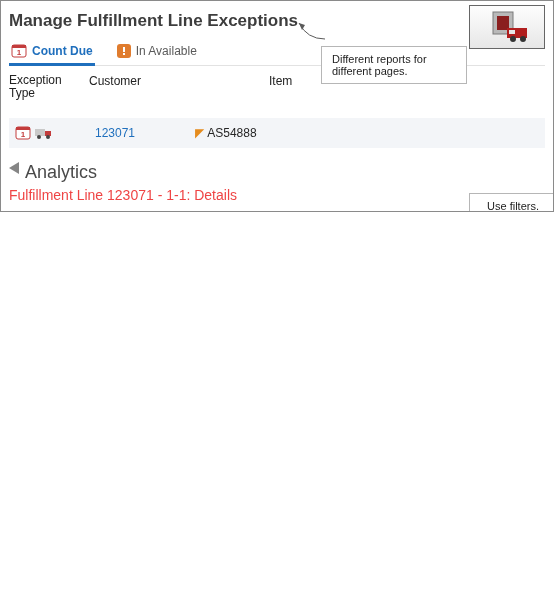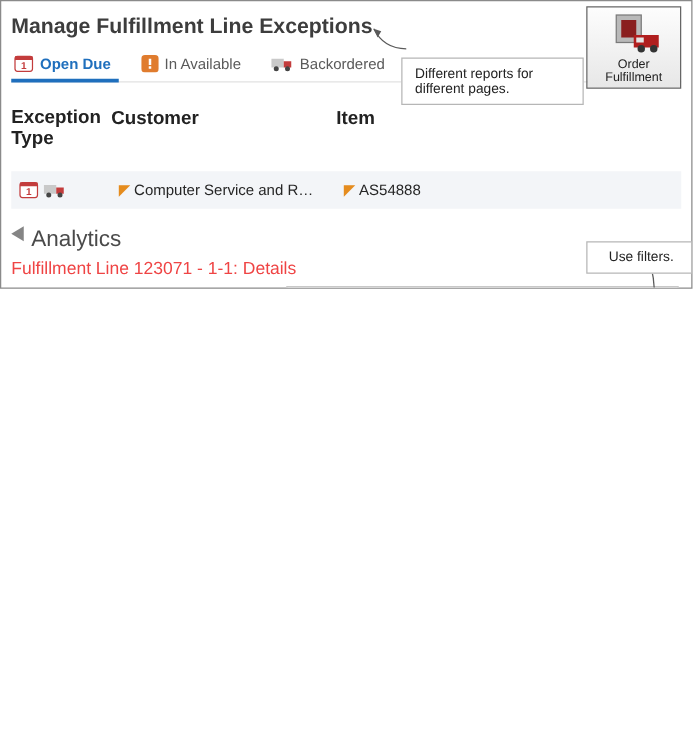--- a/index.html
+++ b/index.html
@@ -17,21 +17,21 @@
     margin:0; padding:8px; width:554px; box-sizing:border-box;
     font-family:Arial,Helvetica,sans-serif; font-size:12px; color:var(--text);
     border:1px solid #8a8a8a; position:relative; background:#fff;
   }
   .page-title{font-size:17px; color:#3d3d3d; margin:2px 18px 6px 0}
   .tabs{display:flex; gap:20px; align-items:center; position:relative; border-bottom:1px solid #e2e2e2; height:28px}
   .tab{display:flex; align-items:center; gap:5px; color:var(--muted); font-size:12px; cursor:pointer; padding:0 2px}
   .tab.active{color:var(--blue); font-weight:bold}
   .tab-underline{position:absolute; bottom:-1px; left:0; width:86px; height:3px; background:var(--blue)}
   .icon{display:inline-flex; align-items:center; justify-content:center}
-  .grid-header{display:flex; font-weight:bold; font-size:15px; margin-top:20px; color:#222}
+  .grid-header{display:flex; font-weight:normal; font-size:12px; margin-top:8px; color:#222}
   .col-type{width:80px}
   .col-order{width:100px}
   .col-cust{width:180px}
   .col-item{width:90px}
   .grid-row{display:flex; align-items:center; background:var(--lightgray); height:30px; margin-top:18px; font-size:12px}
   .grid-row .col-type{display:flex; gap:4px; padding-left:6px}
   .link{color:var(--blue); cursor:pointer}
   .flag{color:var(--orange); margin-right:3px}
   .analytics-head{display:flex; align-items:flex-start; gap:6px; margin-top:14px; font-size:18px; color:#4a4a4a}
   .collapse-arrow{width:0;height:0;border-right:10px solid #858585;border-top:6px solid transparent;border-bottom:6px solid transparent}
@@ -80,71 +80,60 @@
 
 <div class="tabs">
   <div class="tab active">
     <span class="icon">
       <svg width="16" height="16">
           <rect x="1" y="2" width="14" height="12" rx="2" fill="#fff" stroke="#c33c3c"></rect>
           <rect x="1" y="2" width="14" height="3" fill="#c33c3c"></rect>
           <text x="8" y="12" font-size="8" text-anchor="middle" fill="#c33c3c" font-weight="bold">1</text>
         </svg>
     </span>
-    <span>Open Due</span>
+    <span>Count Due</span>
   </div>
   <div class="tab">
     <span class="icon">
       <svg width="14" height="14">
           <rect x="0" y="0" width="14" height="14" rx="3" fill="#e07c2e"></rect>
           <rect x="6" y="3" width="2" height="5" fill="#fff"></rect>
           <rect x="6" y="9" width="2" height="2" fill="#fff"></rect>
         </svg>
     </span>
     <span>In Available</span>
   </div>
-  <div class="tab">
+  <div class="tab-underline"></div>
+</div>
+
+<div class="grid-header">
+  <div class="col-type" style="line-height:1.1">Exception Type</div>
+  <div class="col-cust">Customer</div>
+  <div class="col-item">Item</div>
+</div>
+
+<div class="grid-row">
+  <div class="col-type">
+    <span class="icon">
+      <svg width="16" height="16">
+          <rect x="1" y="2" width="14" height="12" rx="2" fill="#fff" stroke="#c33c3c"></rect>
+          <rect x="1" y="2" width="14" height="3" fill="#c33c3c"></rect>
+          <text x="8" y="12" font-size="8" text-anchor="middle" fill="#c33c3c" font-weight="bold">1</text>
+        </svg>
+    </span>
     <span class="icon">
       <svg width="18" height="14">
           <rect x="0" y="3" width="10" height="7" fill="#c9c9c9"></rect>
           <rect x="10" y="5" width="6" height="5" fill="#c33c3c"></rect>
           <circle cx="4" cy="11" r="2" fill="#444"></circle>
           <circle cx="13" cy="11" r="2" fill="#444"></circle>
         </svg>
     </span>
-    <span>Backordered</span>
-  </div>
-  <div class="tab-underline"></div>
-</div>
-
-<div class="grid-header">
-  <div class="col-type" style="line-height:1.1">Exception Type</div>
-  <div class="col-cust">Customer</div>
-  <div class="col-item">Item</div>
-</div>
-
-<div class="grid-row">
-  <div class="col-type">
-    <span class="icon">
-      <svg width="16" height="16">
-          <rect x="1" y="2" width="14" height="12" rx="2" fill="#fff" stroke="#c33c3c"></rect>
-          <rect x="1" y="2" width="14" height="3" fill="#c33c3c"></rect>
-          <text x="8" y="12" font-size="8" text-anchor="middle" fill="#c33c3c" font-weight="bold">1</text>
-        </svg>
-    </span>
-    <span class="icon">
-      <svg width="18" height="14">
-          <rect x="0" y="3" width="10" height="7" fill="#c9c9c9"></rect>
-          <rect x="10" y="5" width="6" height="5" fill="#c33c3c"></rect>
-          <circle cx="4" cy="11" r="2" fill="#444"></circle>
-          <circle cx="13" cy="11" r="2" fill="#444"></circle>
-        </svg>
-    </span>
-  </div>
-  <div class="col-cust"><span class="flag">◤</span><span>Computer Service and R…</span></div>
+  </div>
+  <div class="col-order link">123071</div>
   <div class="col-item"><span class="flag">◤</span><span>AS54888</span></div>
 </div>
 
 <div class="analytics-head">
   <span class="collapse-arrow"></span>
   <span>Analytics</span>
 </div>
 <div class="subhead">Fulfillment Line 123071 - 1-1: Details</div>
 
 <div class="source-panel">
@@ -287,14 +276,13 @@
 
 <div class="fulfill-btn">
   <svg width="44" height="34">
     <rect x="8" y="2" width="20" height="22" fill="#b9b9b9" stroke="#7a7a7a"></rect>
     <rect x="12" y="6" width="12" height="14" fill="#8a1f1f"></rect>
     <rect x="22" y="18" width="20" height="10" fill="#b01e1e"></rect>
     <rect x="24" y="20" width="6" height="4" fill="#e6e6e6"></rect>
     <circle cx="28" cy="29" r="3" fill="#333"></circle>
     <circle cx="38" cy="29" r="3" fill="#333"></circle>
   </svg>
-  <div>Order Fulfillment</div>
 </div>
 
 </body></html>

